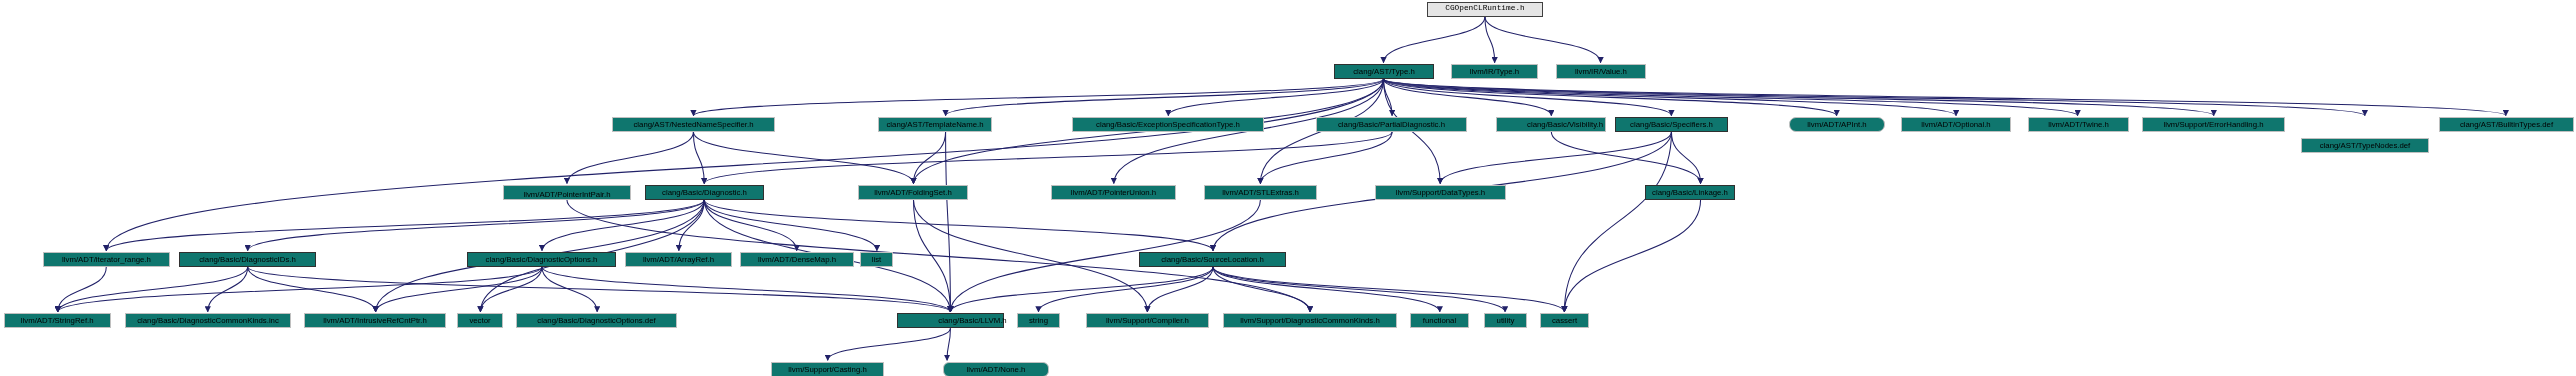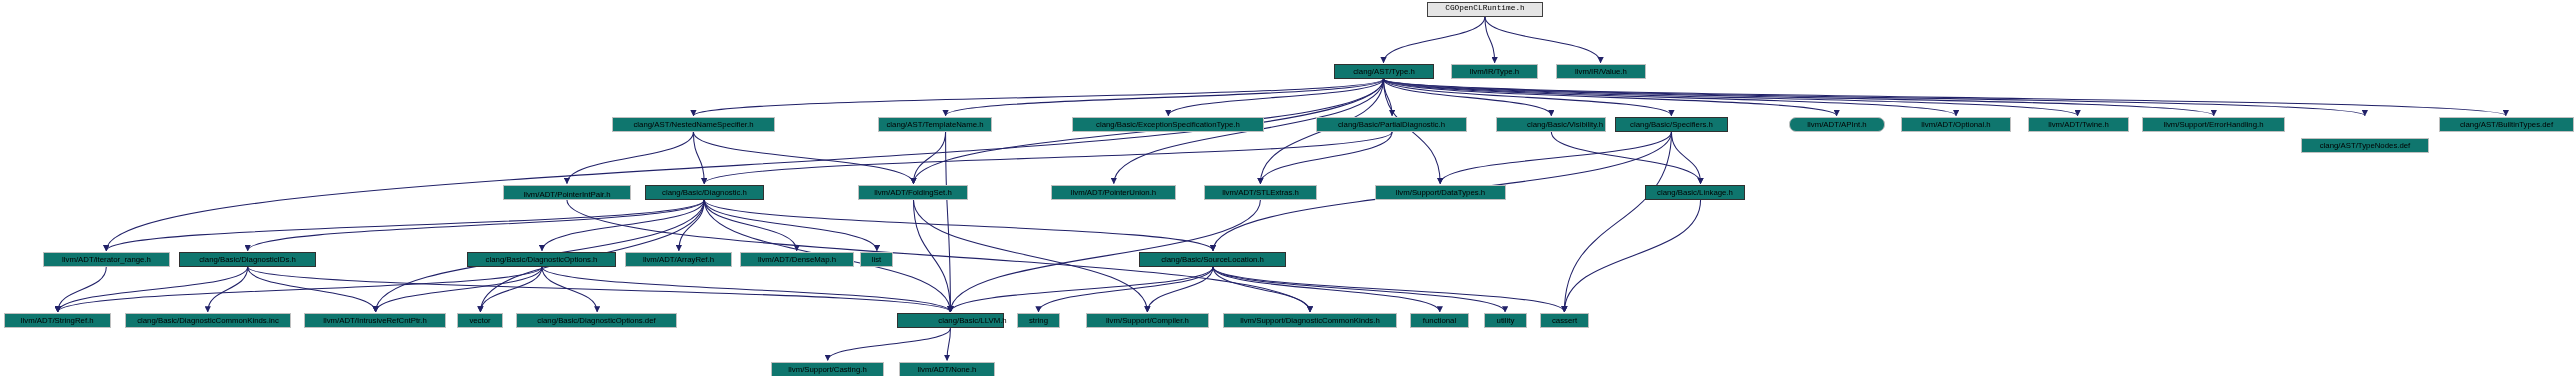--- a/index.html
+++ b/index.html
@@ -192,21 +192,21 @@
       </div>
       <div class="node" style="left: 1051px; top: 185px; width: 125px;">
         <span class="node-label">llvm/ADT/PointerUnion.h</span>
       </div>
       <div class="node" style="left: 1204px; top: 185px; width: 113px;">
         <span class="node-label">llvm/ADT/STLExtras.h</span>
       </div>
       <div class="node" style="left: 1375px; top: 185px; width: 131px;">
         <span class="node-label">llvm/Support/DataTypes.h</span>
       </div>
-      <div class="node bold" style="left: 1645px; top: 185px; width: 100px;">
+      <div class="node bold" style="left: 1645px; top: 185px; width: 90px;">
         <span class="node-label">clang/Basic/Linkage.h</span>
       </div>
       <div class="node" style="left: 43px; top: 252px; width: 127px;">
         <span class="node-label">llvm/ADT/iterator_range.h</span>
       </div>
       <div class="node bold" style="left: 179px; top: 252px; width: 137px;">
         <span class="node-label">clang/Basic/DiagnosticIDs.h</span>
       </div>
       <div class="node bold" style="left: 467px; top: 252px; width: 149px;">
         <span class="node-label">clang/Basic/DiagnosticOptions.h</span>
@@ -255,18 +255,18 @@
       </div>
       <div class="node" style="left: 1484px; top: 313px; width: 43px;">
         <span class="node-label">utility</span>
       </div>
       <div class="node" style="left: 1540px; top: 313px; width: 49px;">
         <span class="node-label">cassert</span>
       </div>
       <div class="node" style="left: 771px; top: 362px; width: 113px;">
         <span class="node-label">llvm/Support/Casting.h</span>
       </div>
-      <div class="node" style="left: 899px; top: 362px; width: 96px;">
+      <div class="node" style="left: 943px; top: 362px; width: 106px; border-radius: 6px;">
         <span class="node-label">llvm/ADT/None.h</span>
       </div>
     </div>
 </div>
 
 
 </body></html>

